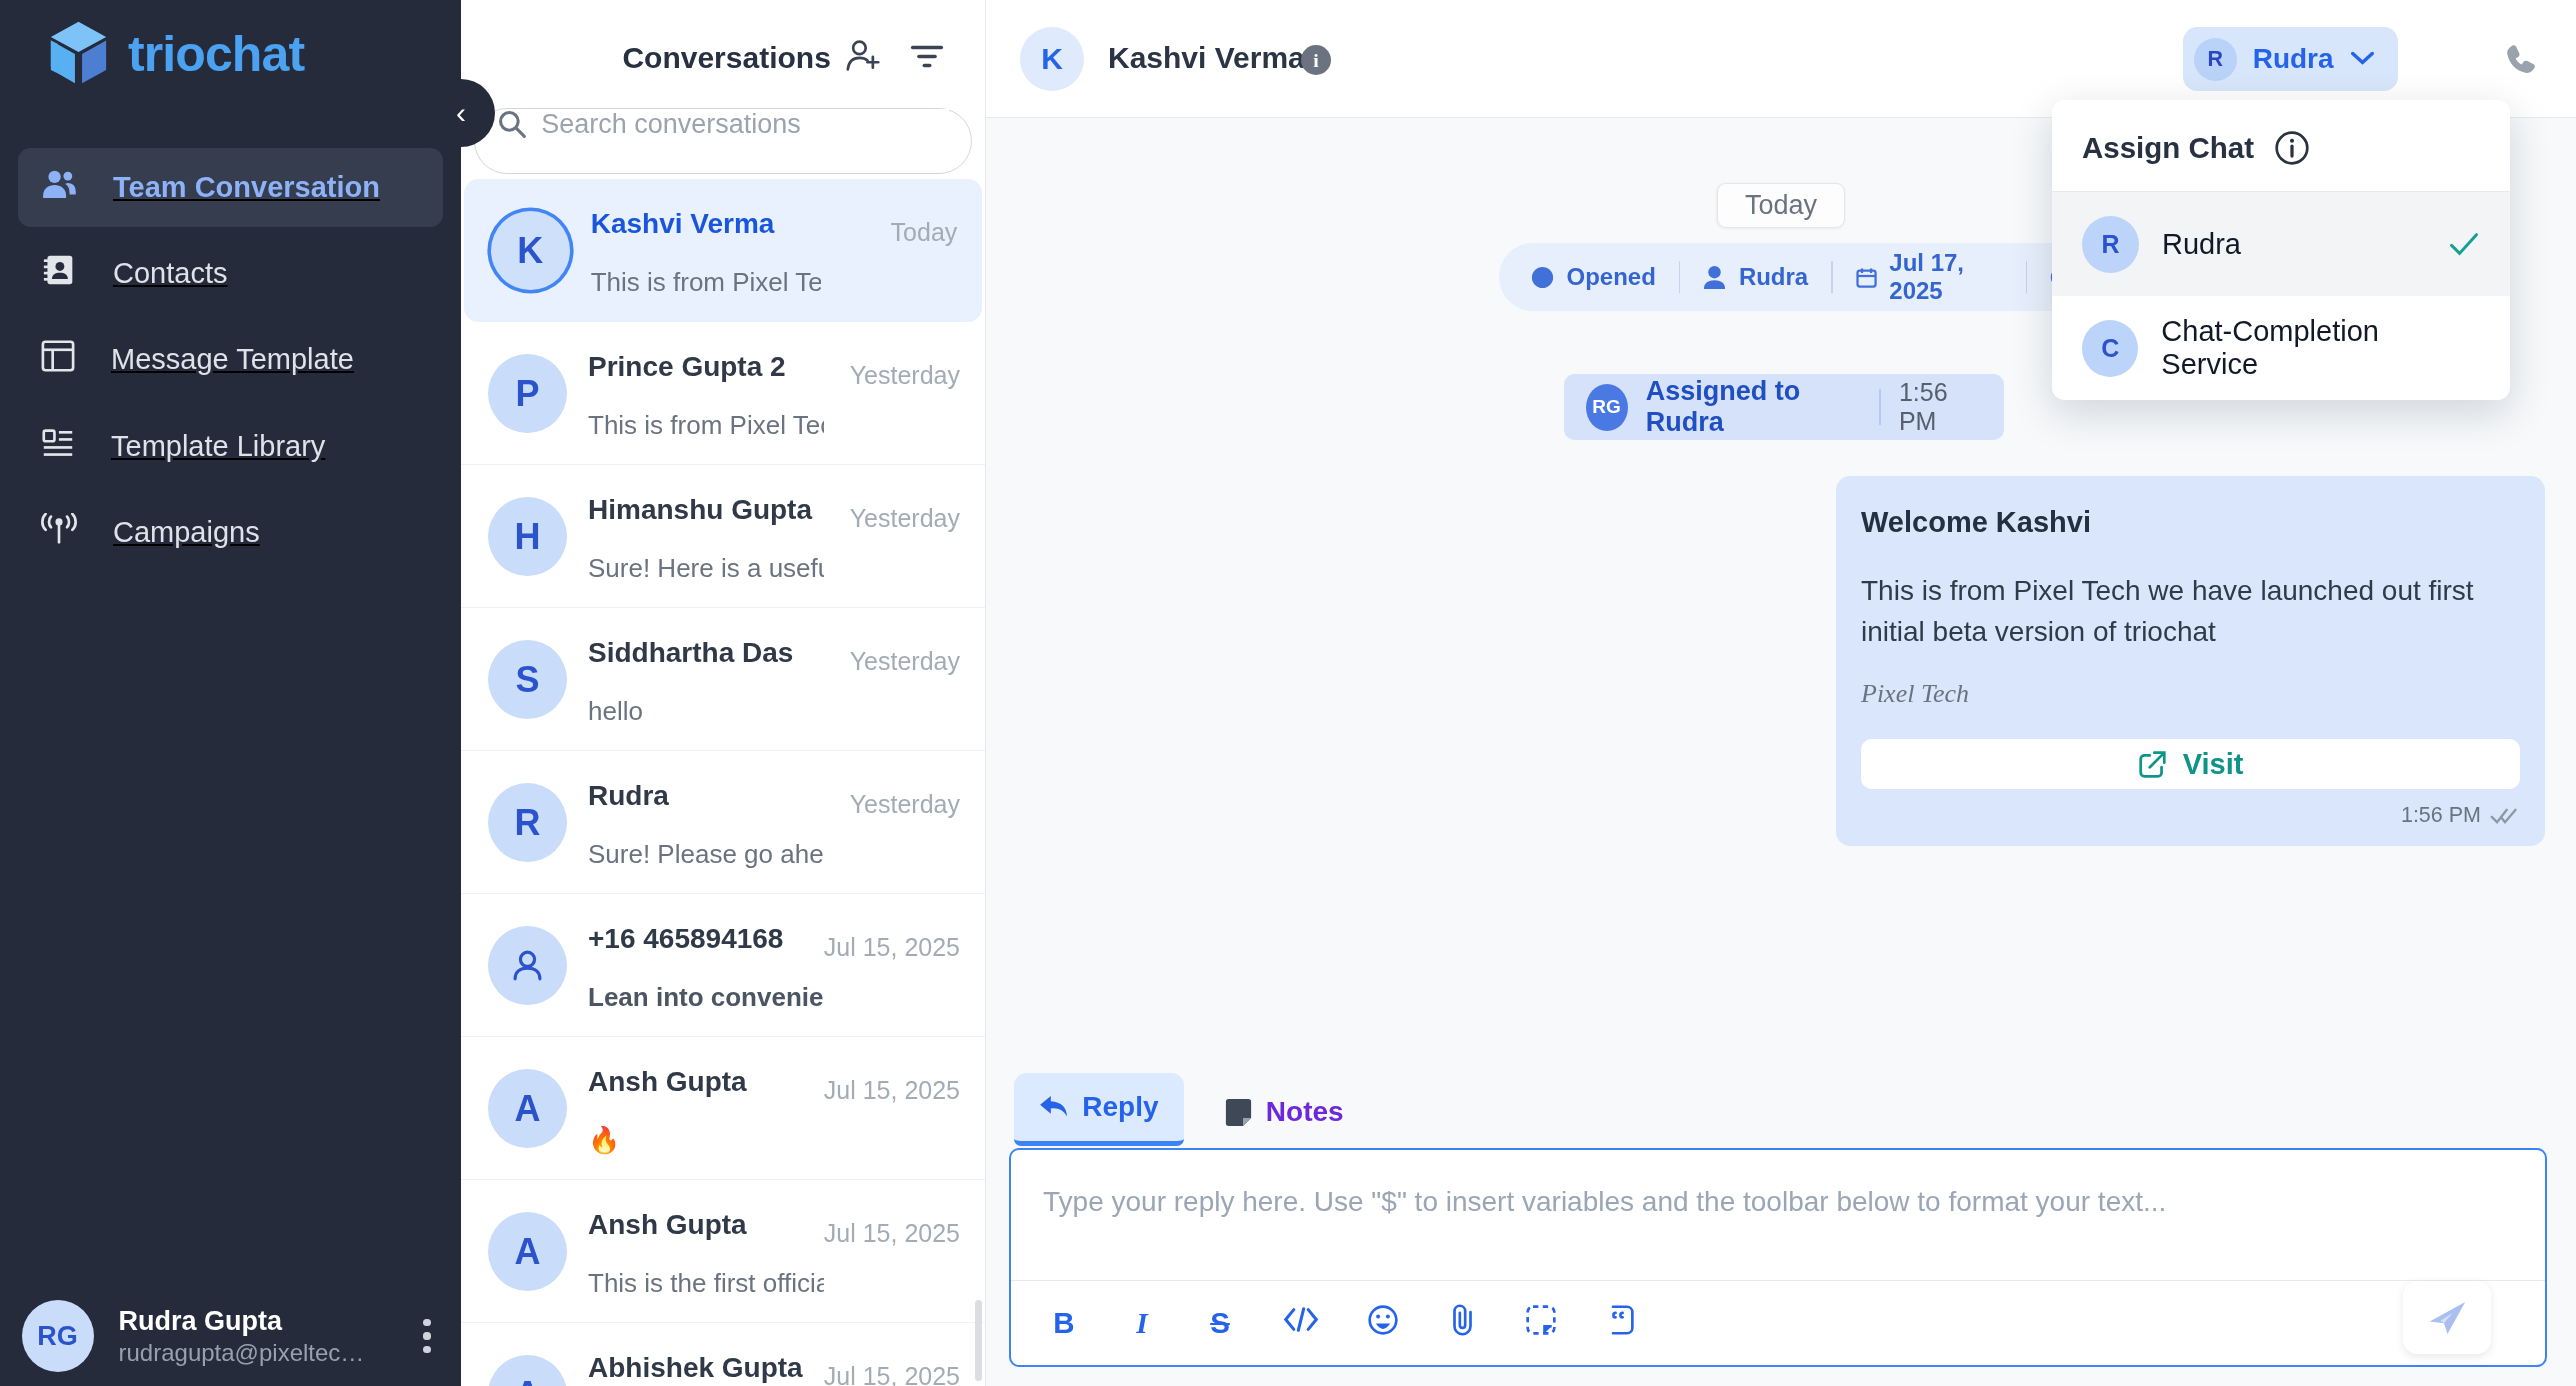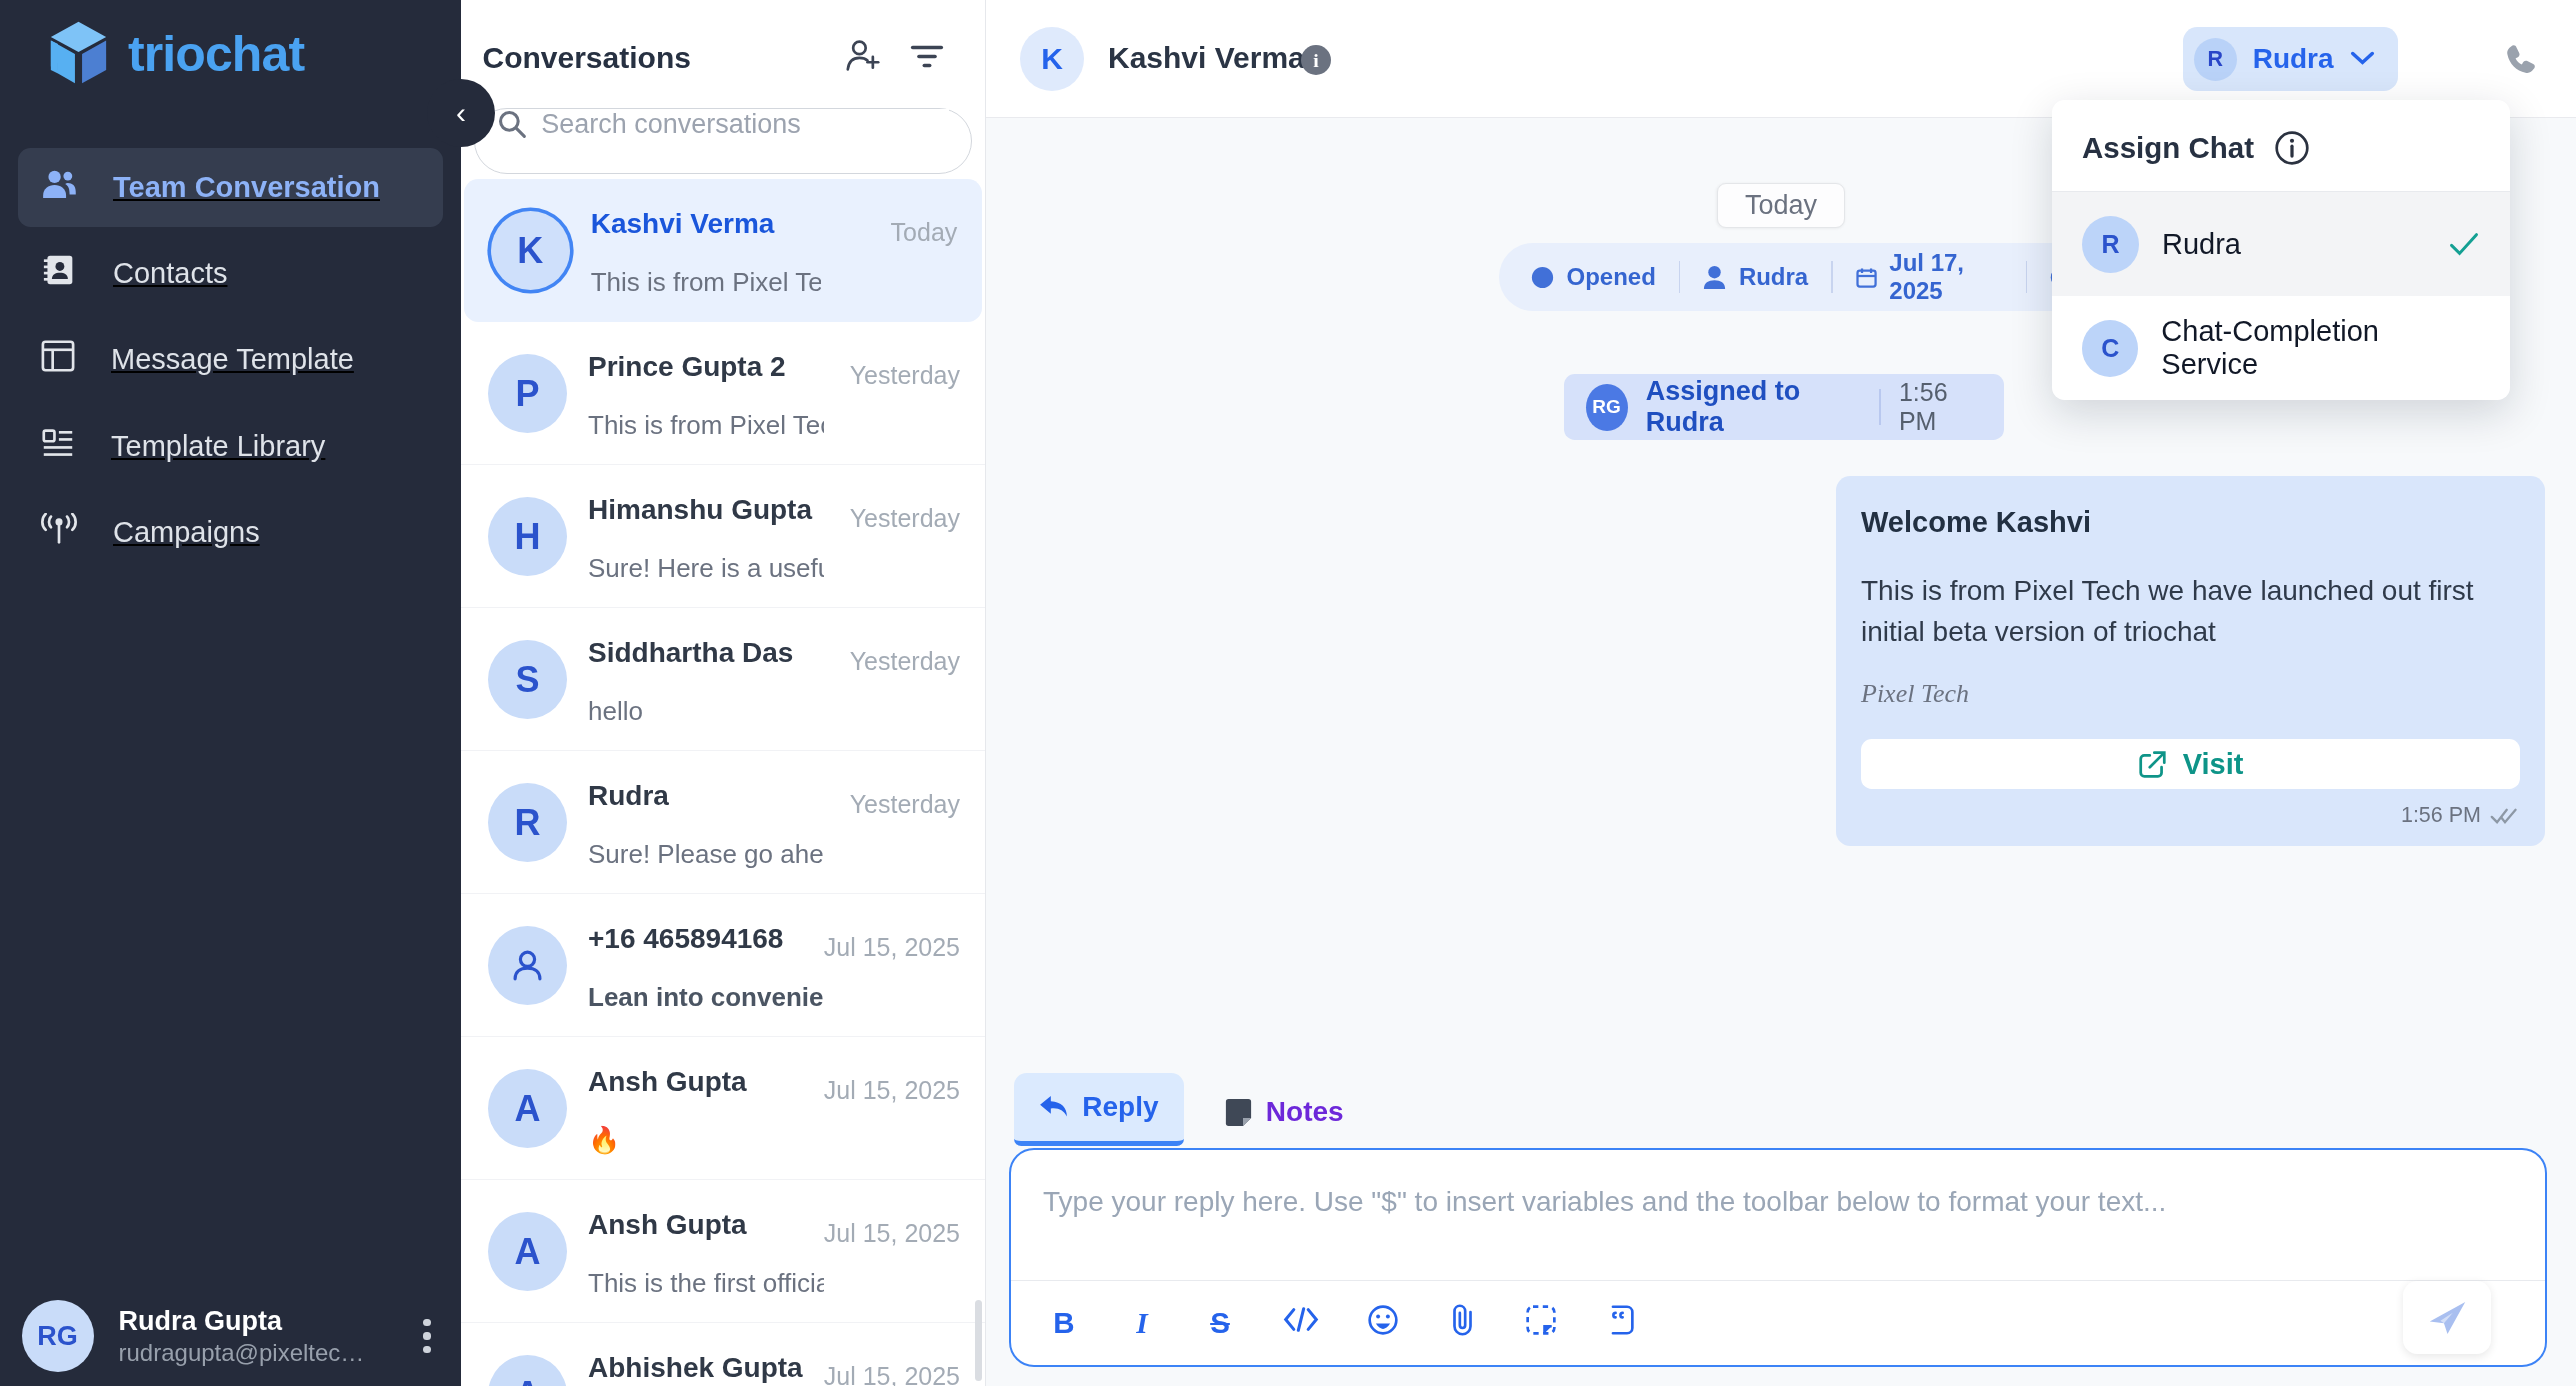--- a/index.html
+++ b/index.html
@@ -16,21 +16,21 @@
   .nav-item svg { flex:0 0 auto; }
   .profile { position:absolute; left:0; bottom:0; width:461px; height:100px; display:flex; align-items:center; padding:0 21.5px; gap:25px; }
   .profile-avatar { width:72px; height:72px; border-radius:50%; background:#c9dcf9; color:#2b53cc; font-weight:bold; font-size:27px; display:flex; align-items:center; justify-content:center; }
   .profile-name { color:#fff; font-size:27px; font-weight:bold; line-height:1.25; }
   .profile-email { color:#98a0ac; font-size:24px; }
   .kebab { display:flex; flex-direction:column; gap:6.3px; padding:9px; cursor:pointer; margin-left:auto; }
   .kebab i { width:7.2px; height:7.2px; border-radius:50%; background:#cfd4dc; display:block; }
 
   
   .convpanel { position:absolute; left:461px; top:0; width:525px; height:1386px; background:#fff; border-right:1.8px solid #e6e8ec; z-index:2; }
-  .conv-head { display:flex; align-items:center; padding:32px 27px 0 21.5px; }
+  .conv-head { display:flex; align-items:center; padding:32px 27px 0 21.5px;text-align:right; }
   .conv-title { font-size:30px; font-weight:bold; color:#273142; flex:1; }
   .conv-head .hicon { padding:7.2px 14.3px; cursor:pointer; }
   .searchbox { margin:25px 13.4px 0 13.4px; height:66px; border:1.8px solid #d3d7dd; border-radius:34px; display:flex; align-items:flex-start; padding:0 21.5px; gap:14.3px; background:#fff; }
   .searchbox input { border:none; outline:none; font-size:27px; color:#374151; width:100%; font-family:inherit; }
   .searchbox input::placeholder { color:#9ca3af; }
   .conv-list { position:absolute; top:179px; left:0; right:0; bottom:0; overflow:hidden; }
   .citem { height:143px; padding:23px 23px 0 27px; position:relative; border-bottom:0.9px solid #f1f2f5; background:#fff; cursor:pointer; }
   .citem.selected { background:#e9f1fe; border-radius:14.3px; border-bottom:none; margin:0 2.7px; }
   .cavatar { position:absolute; left:27px; top:32px; width:79px; height:79px; border-radius:50%; background:#c9dcf9; color:#2b53cc; font-size:36px; font-weight:bold; display:flex; align-items:center; justify-content:center; }
   .citem.selected .cavatar { box-shadow:0 0 0 3.6px #4285f4; background:#cfe0fb; }
@@ -76,21 +76,21 @@
   .dd-item { height:104px; display:flex; align-items:center; gap:23px; padding:0 30px; font-size:29px; color:#111827; cursor:pointer; }
   .dd-item.hl { background:#f3f4f6; }
   .dd-avatar { width:57px; height:57px; border-radius:50%; background:#bcd4f9; color:#2b53cc; font-size:25px; font-weight:bold; display:flex; align-items:center; justify-content:center; }
   .dd-check { margin-left:auto; }
 
   
   .tabs { position:absolute; left:28px; top:1073px; display:flex; align-items:flex-end; gap:16px; }
   .tab { display:flex; align-items:center; gap:14.3px; font-size:28px; cursor:pointer; padding:18px 25px; }
   .tab.reply { background:#dbeafe; border-radius:12.5px 12.5px 7.2px 7.2px; border-bottom:5.4px solid #3c83f6; color:#2563eb; font-weight:bold; }
   .tab.notes { color:#6d28d9; font-weight:bold; }
-  .replybox { position:absolute; left:23px; top:1148px; width:1538px; height:219px; background:#fff; border:2.7px solid #3c83f6; border-radius:25px; }
+  .replybox { position:absolute; left:23px; top:1148px; width:1538px; height:219px; background:#fff; border:2.7px solid #3c83f6; border-radius:10px; }
   .replybox textarea { width:100%; height:129px; border:none; outline:none; resize:none; font-family:inherit; font-size:28px; color:#1f2937; padding:36px 32px; background:transparent; }
   .replybox textarea::placeholder { color:#9aa6b6; }
   .rtoolbar { position:absolute; left:0; right:0; bottom:0; height:85px; border-top:1.8px solid #e8eaee; display:flex; align-items:center; padding-left:38px; gap:48px; }
   .ticon { color:#2563eb; font-size:29.5px; font-weight:bold; cursor:pointer; min-width:30px; text-align:center; }
   .ticon.it { font-family:"Liberation Serif","DejaVu Serif",serif; font-style:italic; }
   .ticon.st { text-decoration:line-through; }
   .send-btn { position:absolute; right:54px; bottom:10.7px; width:88px; height:73px; background:#fff; border-radius:14.3px; box-shadow:0 2.7px 9px rgba(0,0,0,.09); display:flex; align-items:center; justify-content:center; cursor:pointer; }
 </style>
 </head>
 <body>

